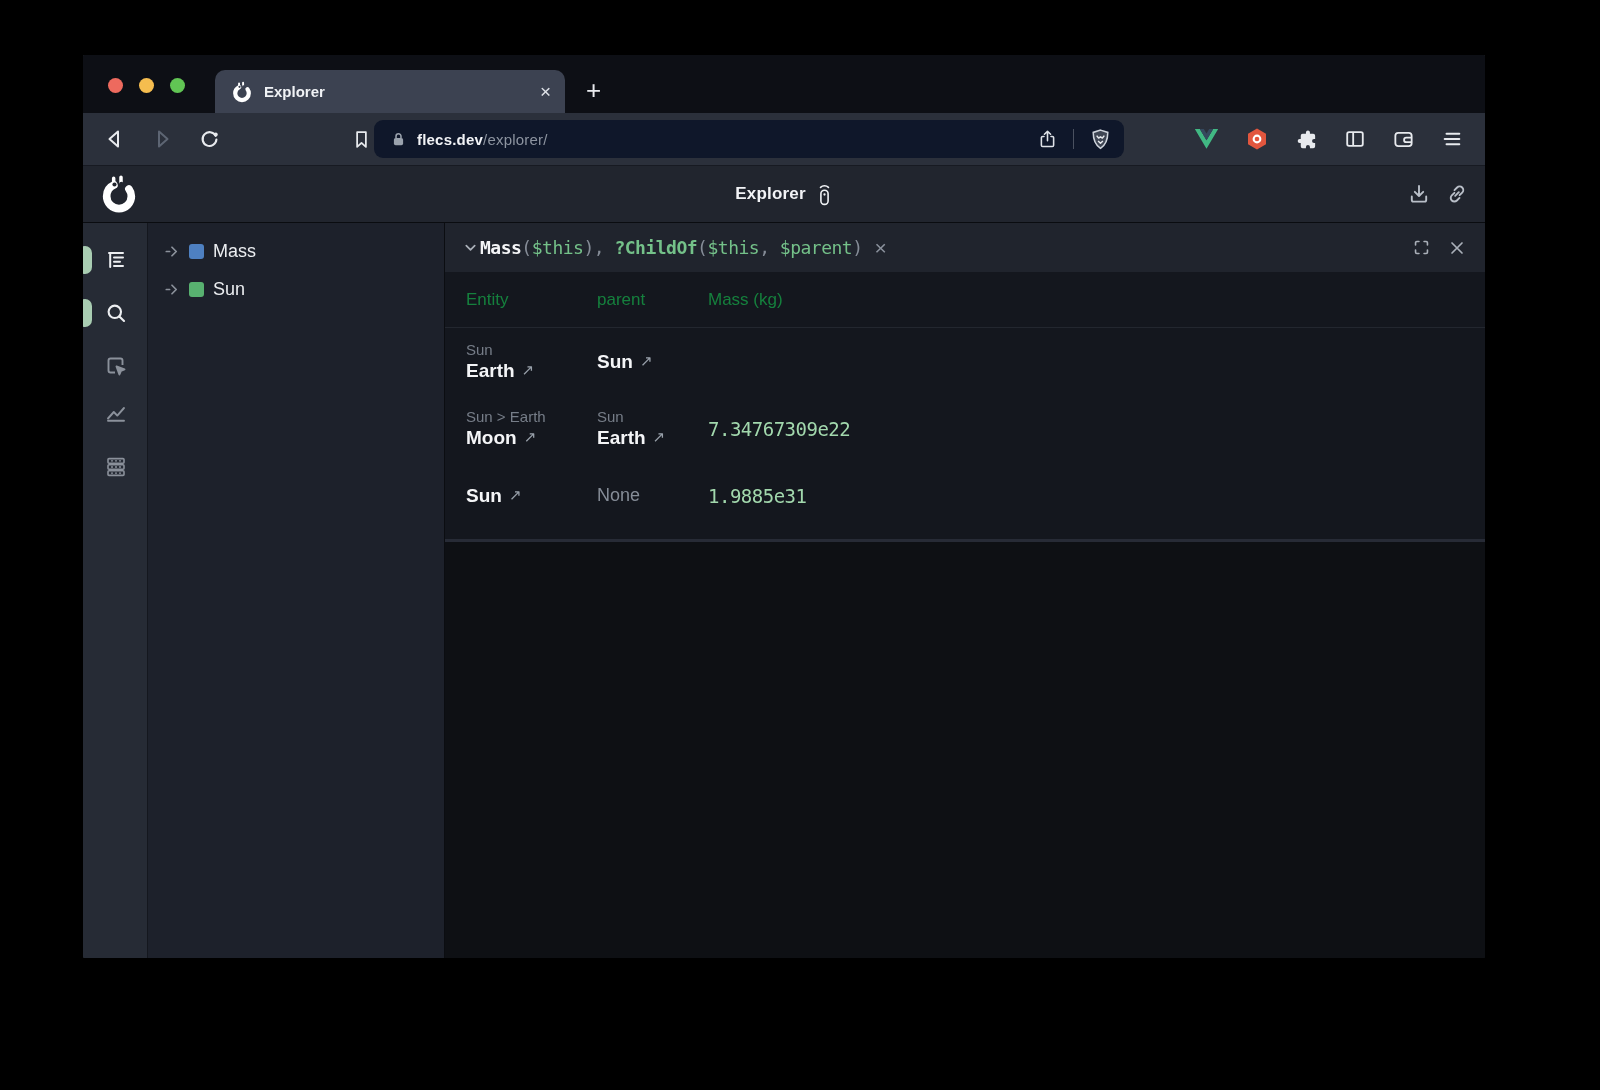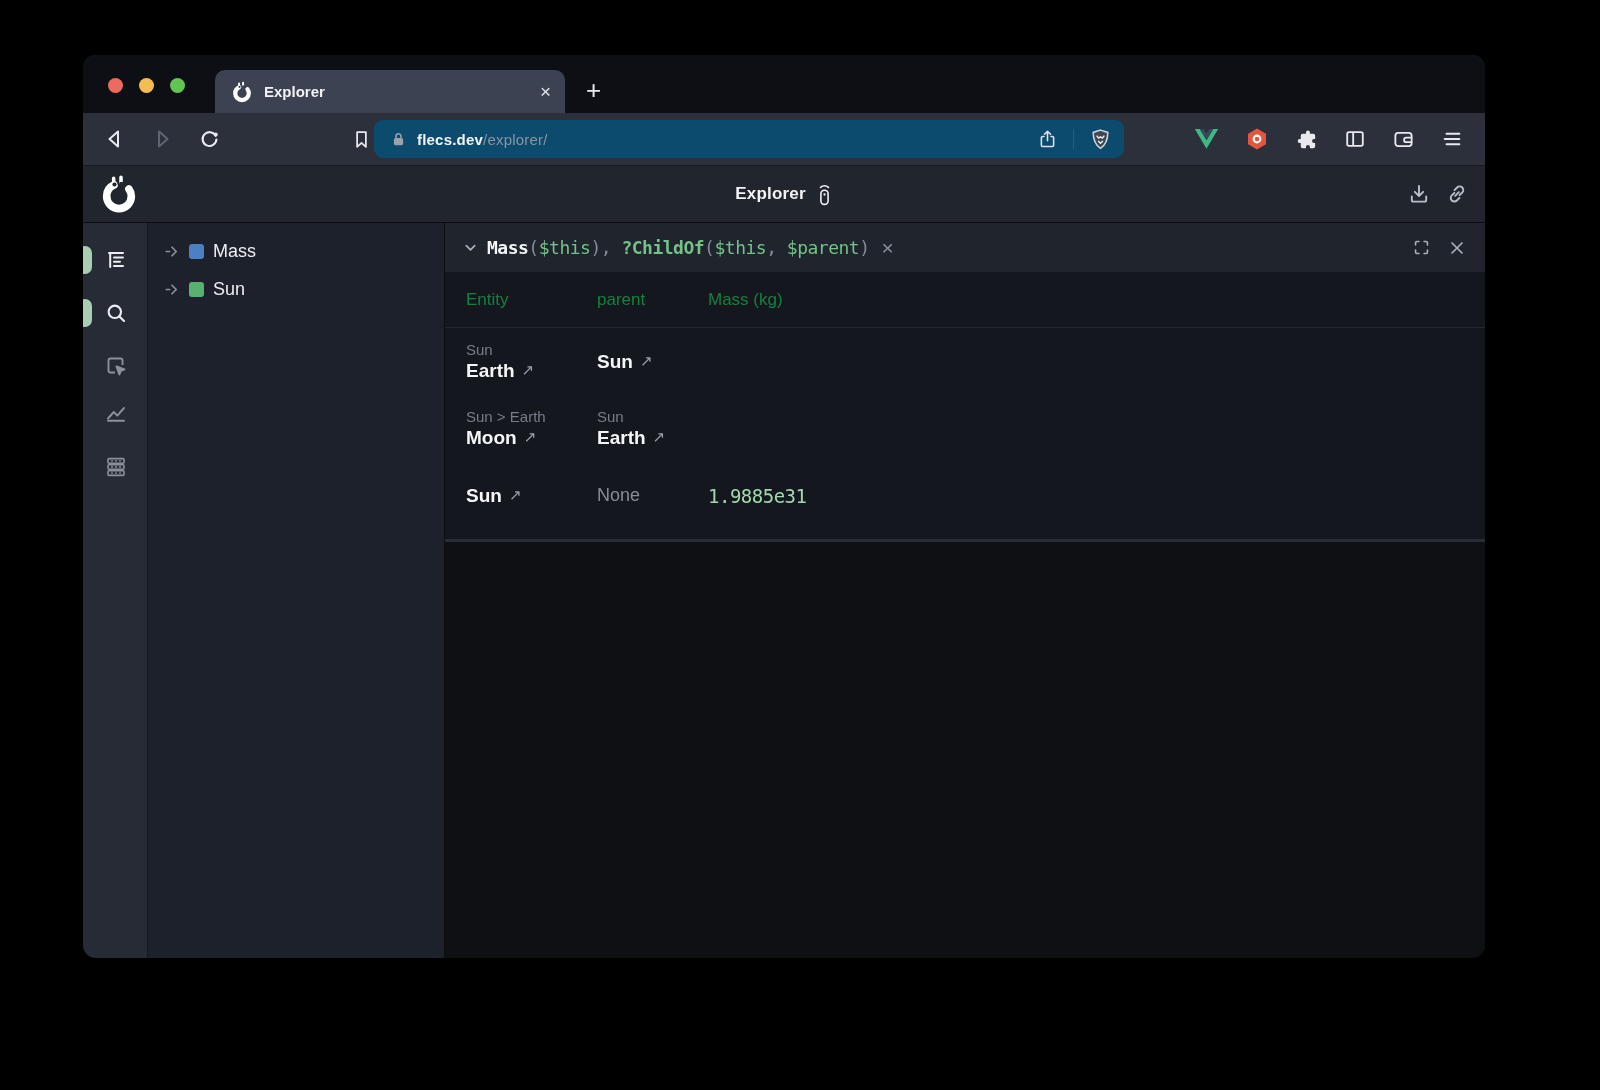--- a/index.html
+++ b/index.html
@@ -1,41 +1,41 @@
 <!DOCTYPE html>
 <html><head>
 <meta charset="utf-8">
 <style>
   * { margin:0; padding:0; box-sizing:border-box; }
   html,body { width:1600px; height:1090px; background:#000; overflow:hidden;
               font-family:"Liberation Sans", sans-serif; -webkit-font-smoothing:antialiased; }
   .stage { position:relative; width:1600px; height:1090px; background:#000; }
 
   .window { position:absolute; left:83px; top:55px; width:1402px; height:903px;
-            border-radius:13px; overflow:hidden; background:#0e1014;
+            border-radius:1px; overflow:hidden; background:#0e1014;
             display:flex; flex-direction:column;
             box-shadow: inset 0 1px 0 rgba(255,255,255,.16), 0 18px 50px rgba(0,0,0,.65); }
 
   
   .tabstrip { height:58px; background:#0d0f15; position:relative; flex:0 0 auto; }
   .traffic { position:absolute; left:25px; top:23px; display:flex; gap:16px; }
   .light { width:15px; height:15px; border-radius:50%; }
   .light.red{ background:#ed6a5e; } .light.yellow{ background:#f5bd4f; } .light.green{ background:#61c554; }
   .tab { position:absolute; left:132px; top:15px; width:350px; height:43px; background:#3c4251;
          border-radius:10px 10px 0 0; display:flex; align-items:center; padding:0 14px 0 16px; }
   .tab-title { color:#f0f2f5; font-size:15px; font-weight:700; margin-left:11px; flex:1; }
   .tab-close { color:#dfe2e8; font-size:19px; line-height:1; cursor:default; }
   .newtab { position:absolute; left:503px; top:22px; color:#e8eaee; font-size:26px; font-weight:300; line-height:26px; }
 
   
   .toolbar { height:52px; background:#2b303b; display:flex; align-items:center; position:relative; flex:0 0 auto; }
   .navbtn { width:30px; height:30px; display:flex; align-items:center; justify-content:center; margin-left:17px; }
   .navbtn:first-child{ margin-left:17px; }
   .bookmarkbtn { position:absolute; left:246px; }
-  .urlbar { position:absolute; left:291px; top:7px; width:750px; height:38px; background:#0c4a6e;
+  .urlbar { position:absolute; left:291px; top:7px; width:750px; height:38px; background:#0f172a;
             border-radius:9px; display:flex; align-items:center; padding:0 12px 0 16px; }
   .url-text { font-size:15px; margin-left:10px; flex:1; letter-spacing:.2px; }
   .url-domain { color:#f2f3f6; font-weight:700; }
   .url-path { color:#8d94a0; font-weight:400; }
   .url-divider { width:1.5px; height:20px; background:#4a5160; margin:0 15px; }
   .extrow { position:absolute; right:22px; display:flex; align-items:center; gap:26px; }
 
   
   .appheader { height:57px; background:#21252e; border-top:1px solid #171a22;
                display:flex; align-items:center; position:relative; flex:0 0 auto; }
@@ -51,21 +51,21 @@
   .pill { position:absolute; left:-5px; width:14px; height:28px; border-radius:7px; background:#a9cdb2; }
 
   .treepanel { width:297px; background:#1d212b; flex:0 0 auto; padding-top:9px; border-right:1px solid #0b0d11; }
   .titem { height:38px; display:flex; align-items:center; padding-left:15px; gap:9px; }
   .tsquare { width:15px; height:15px; border-radius:3px; flex:0 0 auto; }
   .tlabel { color:#eceef1; font-size:18px; font-weight:500; }
 
   .main { flex:1; background:#0e1014; display:flex; flex-direction:column; min-width:0; }
   .querypanel { background:#14171e; border-bottom:3px solid #272b36; }
   .qheader { height:49px; background:#20242d; display:flex; align-items:center; padding:0 20px 0 18px; }
-  .qtext { font-family:"DejaVu Sans Mono", monospace; font-size:18px; margin-left:9px; letter-spacing:-0.5px; white-space:pre; }
+  .qtext { font-family:"DejaVu Sans Mono", monospace; font-size:18px; margin-left:2px; letter-spacing:-0.5px; white-space:pre; }
   .seg-term { color:#f4f5f7; font-weight:700; }
   .seg-punct { color:#858c97; }
   .seg-var { color:#74c189; }
   .seg-oper { color:#74c189; font-weight:600; }
   .qclear { color:#8a919c; font-size:21px; margin-left:12px; line-height:1; }
   .qspacer { flex:1; }
   .qbtns { display:flex; align-items:center; gap:19px; }
 
   .qtable { padding:0 0 10px 0; }
   .trow, .throw { display:grid; grid-template-columns:131px 111px 1fr; padding-left:21px; align-items:center; }
@@ -359,20 +359,21 @@
         <span class="arrow">↗</span>
       </div>
     </div>
     <div class="cell c-parent">
       <div class="path">Sun</div>
       <div class="ename">
         <span class="nm">Earth</span>
         <span class="arrow">↗</span>
       </div>
     </div>
+    <div class="cell c-mass">7.34767309e22</div>
   </div>
 
   <div class="trow">
     <div class="cell c-entity">
 
       <div class="ename">
         <span class="nm">Sun</span>
         <span class="arrow">↗</span>
       </div>
     </div>

